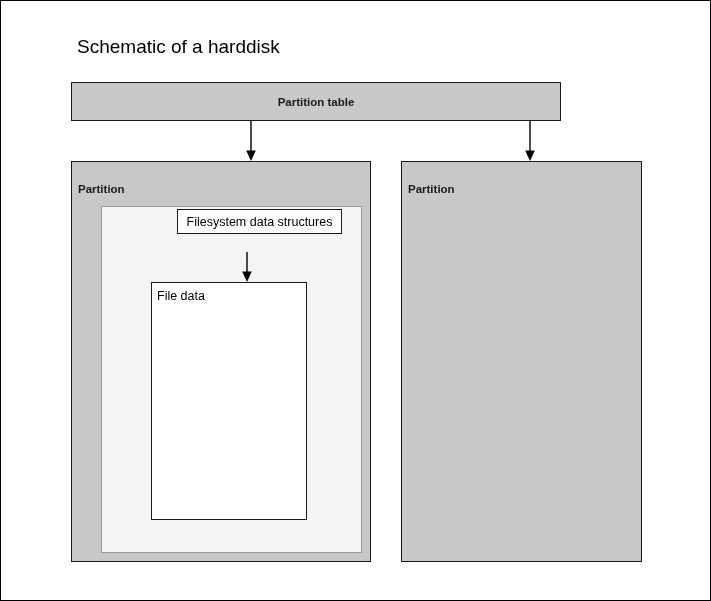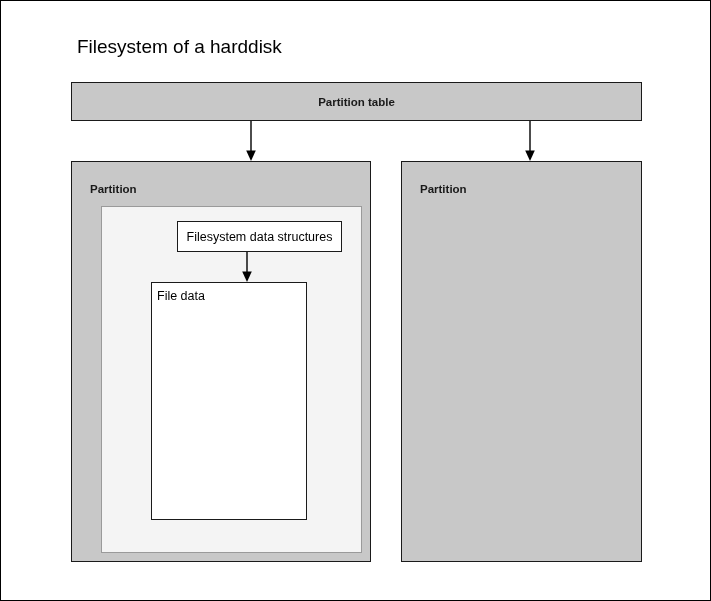--- a/index.html
+++ b/index.html
@@ -46,21 +46,21 @@
     border: 1px solid #1a1a1a;
   }
   .box-light {
     background: #f4f4f4;
     border: 1px solid #9a9a9a;
   }
   
   #partition-table-box {
     left: 70px;
     top: 81px;
-    width: 571px;
+    width: 490px;
     height: 39px;
   }
   #partition-table-box .lbl {
     position: absolute;
     left: 0; right: 0;
     top: 50%;
     transform: translateY(-50%);
     text-align: center;
     font-size: 11.5px;
     font-weight: bold;
@@ -79,35 +79,34 @@
     width: 241px;
     height: 401px;
   }
   .partition-label {
     position: absolute;
     left: 6px;
     top: 21px;
     font-size: 11.5px;
     font-weight: bold;
     color: #1a1a1a;
-    margin-left: 12px;
   }
   
   #filesystem-container-box {
     left: 100px;
     top: 205px;
     width: 261px;
     height: 347px;
   }
   
   #filesystem-data-box {
     left: 176px;
-    top: 220px;
+    top: 208px;
     width: 165px;
-    height: 31px;
+    height: 25px;
     padding-left: 12px;
   }
   #filesystem-data-box .lbl {
     position: absolute;
     left: 0; right: 0;
     top: 50%;
     transform: translateY(-50%);
     text-align: center;
     font-size: 12.5px;
     color: #000000;
@@ -135,21 +134,21 @@
   }
   #arrow-table-to-p1 { left: 0; top: 0; }
   #arrow-table-to-p2 { left: 0; top: 0; }
   #arrow-fs-to-filedata { left: 0; top: 0; }
 </style>
 </head>
 <body>
 
 <div id="canvas">
 
-  <div id="diagram-title">Filesystem of a harddisk</div>
+  <div id="diagram-title">Schematic of a harddisk</div>
 
   <div class="box box-gray" id="partition-table-box">
     <span class="lbl">Partition table</span>
   </div>
 
   <svg class="arrow-svg" id="arrow-table-to-p1" width="711" height="601">
     <line x1="250" y1="120" x2="250" y2="152" stroke="#000000" stroke-width="1.4"></line>
     <polygon points="250,160 245.2,149.5 254.8,149.5" fill="#000000"></polygon>
   </svg>
 

